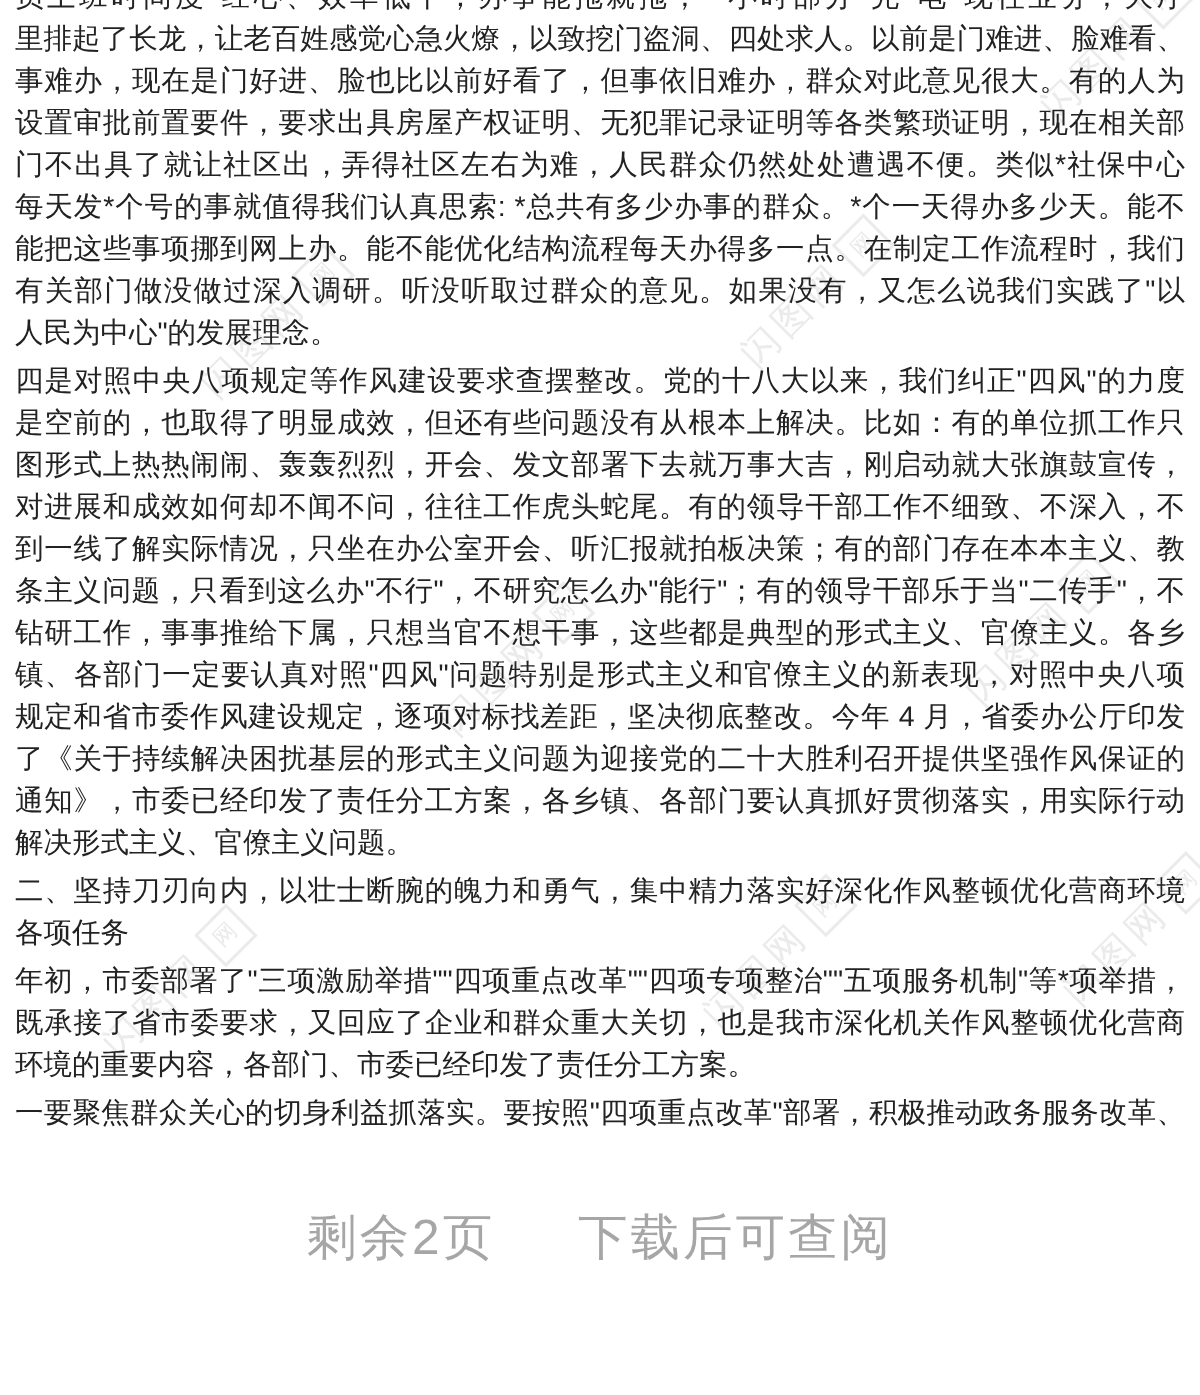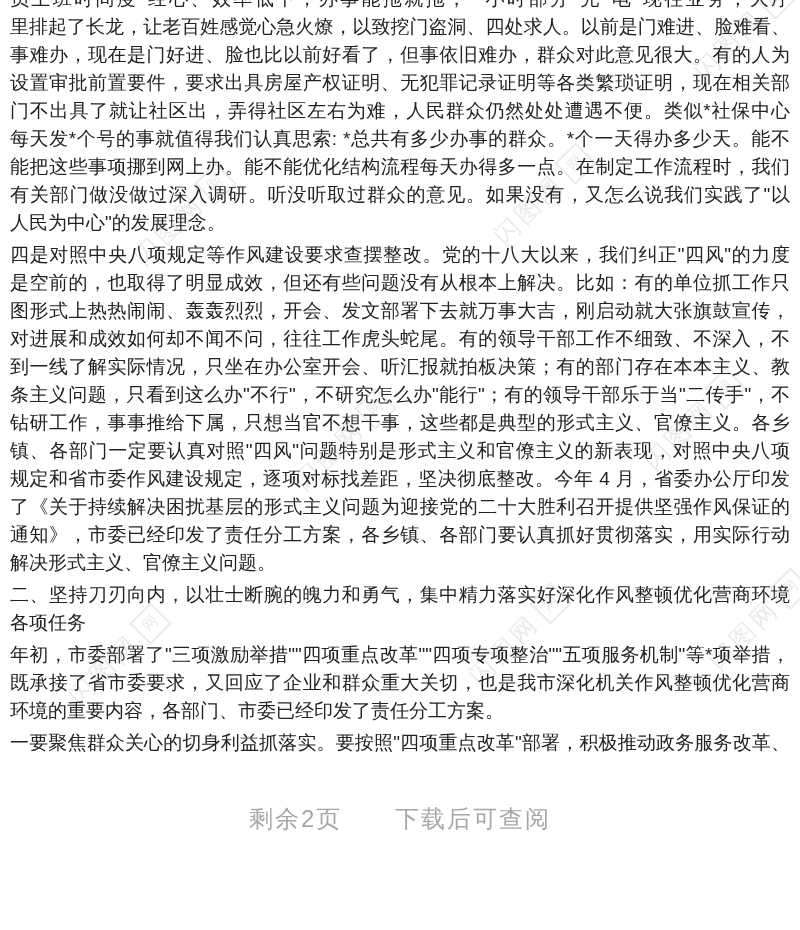--- a/index.html
+++ b/index.html
@@ -29,21 +29,21 @@
   .para{margin:0 0 4px 0;}
   .line{
     height:28px;overflow:hidden;
     text-align:justify;text-align-last:justify;
   }
   .line.pfinal{text-align-last:left;}
   .para.first .line:first-child{margin-top:-15px;}
   
   .footer{
     position:relative;z-index:1;margin-top:46px;
-    text-align:center;font-size:24px;letter-spacing:2px;
+    text-align:center;font-size:33px;letter-spacing:2px;
     font-weight:400;
   }
   .footer .seg+.seg{margin-left:44px;}
 </style>
 </head>
 <body>
 
 <div class="page">
 
   <div class="wm-layer">

